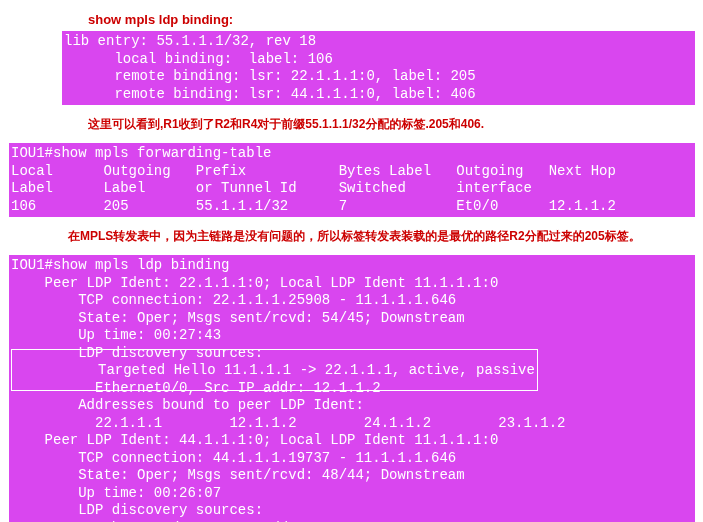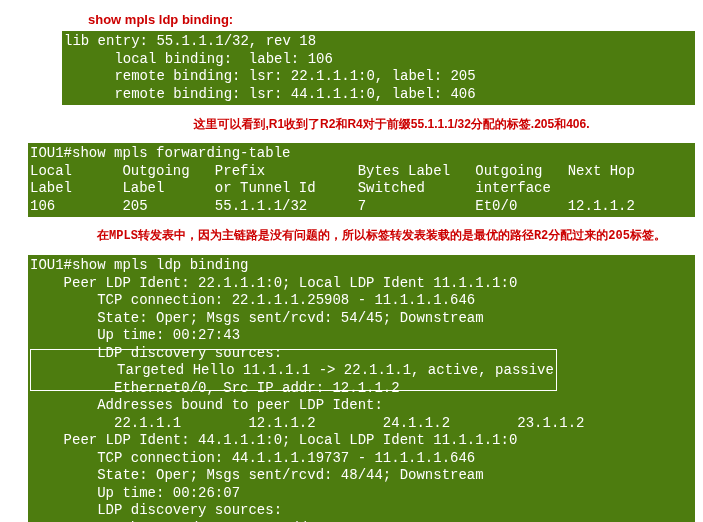--- a/index.html
+++ b/index.html
@@ -19,39 +19,37 @@
     margin: 2px 0 4px;
     font-size: 13px;
   }
   .note {
     color: #c00;
     font-weight: bold;
     font-size: 12px;
     padding-left: 80px;
     margin: 10px 0;
     line-height: 1.5;
-    text-align: center;
   }
   .note2 {
     padding-left: 60px;
-    font-family: Liberation Mono, monospace;
   }
   .term {
-    background: #4d7c0f;
+    background: #d946ef;
     color: #fff;
     font-family: "Courier New", monospace;
     font-size: 14px;
     line-height: 1.25;
     white-space: pre;
     padding: 2px 2px;
     margin-left: 54px;
     overflow: hidden;
   }
   .term.full {
-    margin-left: 20px;
+    margin-left: 1px;
   }
   .term.tall {
     padding-bottom: 24px;
   }
   .hl {
     border: 1px solid #fff;
     padding: 12px 2px;
   }
 </style>
 </head>

